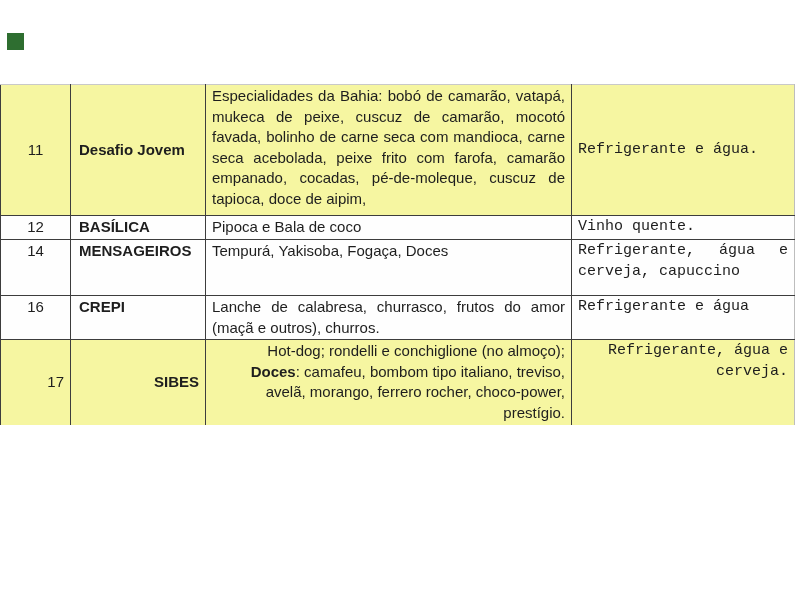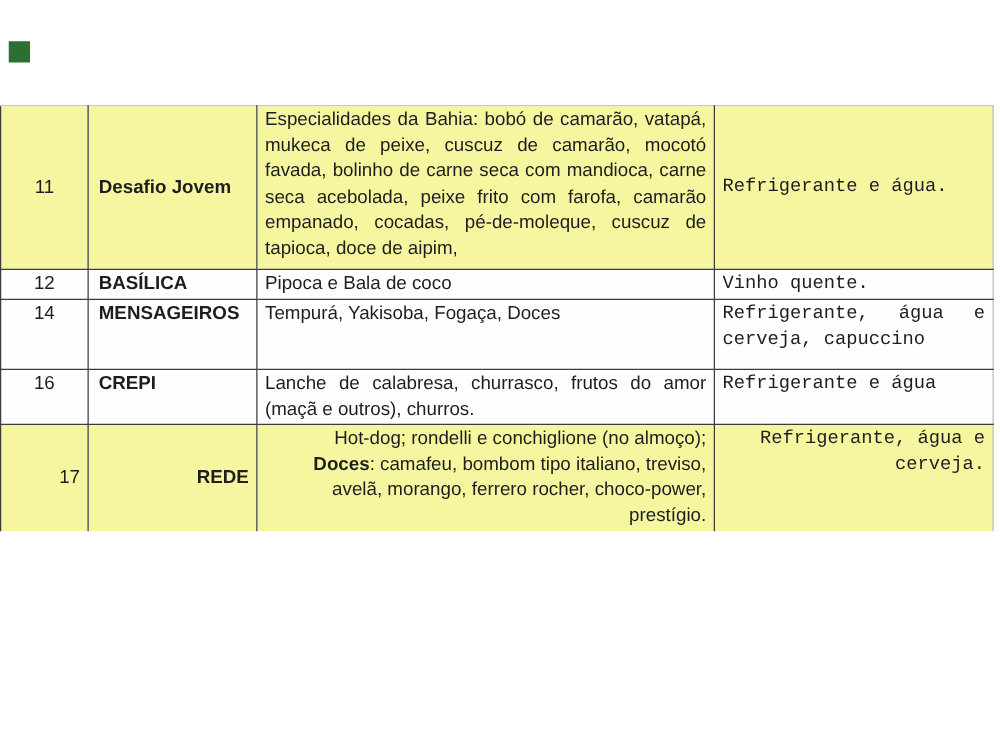--- a/index.html
+++ b/index.html
@@ -91,19 +91,19 @@
           <td class="col-drink">Refrigerante, água e cerveja, capuccino</td>
         </tr>
         <tr class="row-white" style="height: 30px;">
           <td class="col-num">16</td>
           <td class="col-name">CREPI</td>
           <td class="col-food"><span>Lanche de calabresa, churrasco, frutos do amor (maçã e outros), churros.</span></td>
           <td class="col-drink">Refrigerante e água</td>
         </tr>
         <tr class="row-yellow" style="height: 85px;">
           <td class="col-num" style="vertical-align: middle;">17</td>
-          <td class="col-name" style="vertical-align: middle;">REDE</td>
+          <td class="col-name" style="vertical-align: middle;">SIBES</td>
           <td class="col-food"><span>Hot-dog; rondelli e conchiglione (no almoço); </span><span class="seg-bold">Doces</span><span>: camafeu, bombom tipo italiano, treviso, avelã, morango, ferrero rocher, choco-power, prestígio.</span></td>
           <td class="col-drink">Refrigerante, água e cerveja.</td>
         </tr>
       </tbody>
   </table>
 </div>
 
 </body></html>

